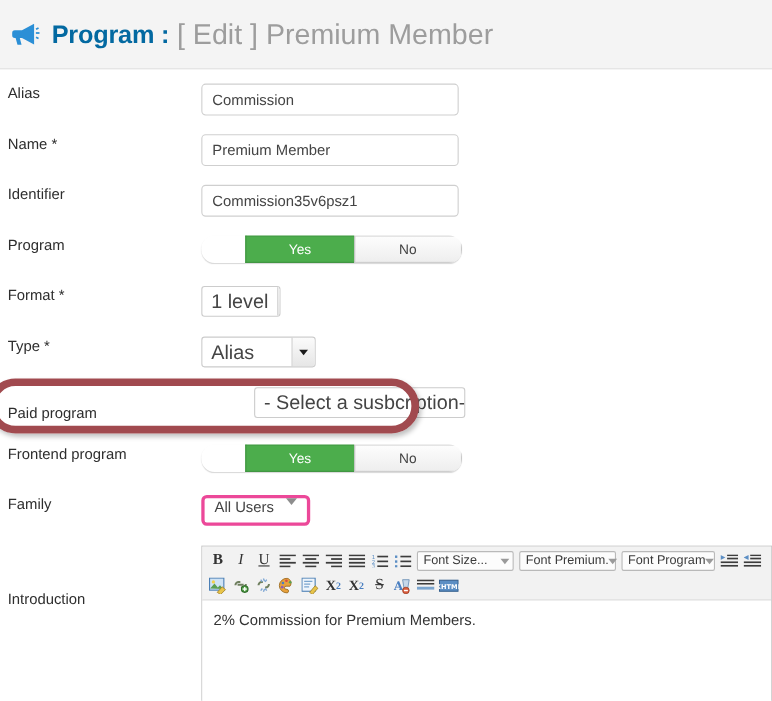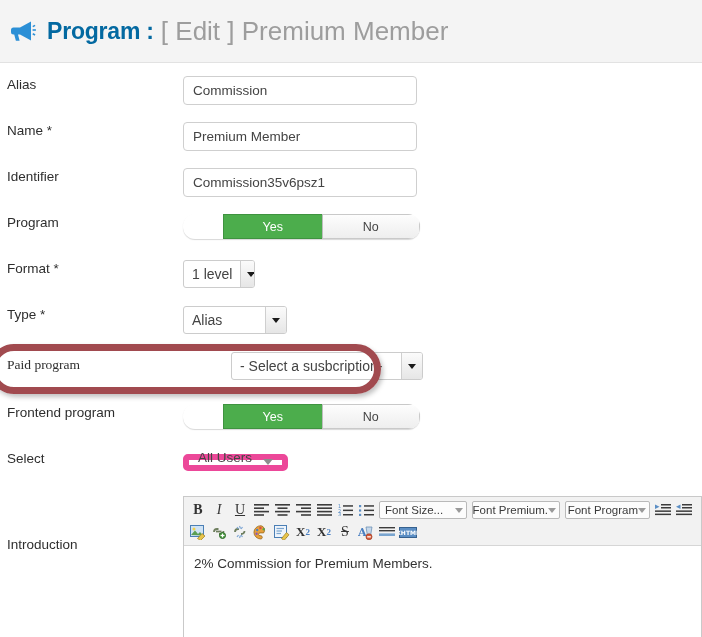--- a/index.html
+++ b/index.html
@@ -116,21 +116,21 @@
     border:1px solid #cccccc;
     border-radius:3px;
     background:#ffffff;
     box-sizing:border-box;
     align-items:stretch;
     overflow:hidden;
   }
   .sel .sel-val{
     display:flex;align-items:center;
     padding:0 8px;
-    font-size:14px;
+    font-size:18px;
     color:#444;
     white-space:nowrap;
     flex:1 1 auto;
   }
   .sel .sel-btn{
     width:20px;flex:0 0 20px;
     background:linear-gradient(#fbfbfb,#e6e6e6);
     border-left:1px solid #cfcfcf;
     display:flex;align-items:center;justify-content:center;
   }
@@ -139,24 +139,24 @@
     border-left:4px solid transparent;
     border-right:4px solid transparent;
     border-top:5px solid #1a1a1a;
   }
   .sel-level{width:72px;}
   .sel-type{width:104px;}
   .sel-paid{width:192px;margin-left:48px;}
 
   
   .sel2{
-    display:inline-flex;align-items:flex-end;
-    height:17px;
+    display:inline-flex;align-items:flex-start;
+    height:28px;
     padding:0 9px;
-    border:6px solid #ec4899;
+    border:3px solid #ec4899;
     border-radius:5px;
     background:#ffffff;
     font-size:13.5px;color:#444;
     box-sizing:border-box;
   }
   .sel2 .caret-gray{
     width:0;height:0;
     margin-left:11px;
     border-left:5px solid transparent;
     border-right:5px solid transparent;
@@ -217,21 +217,20 @@
     border:1px solid #b9b9b9;
     background:#fcfcfc;
     border-radius:2px;
     display:flex;align-items:center;
     padding:0 3px 0 5px;
     font-size:11.5px;color:#3a3a3a;
     margin:0 2px;
     white-space:nowrap;
     box-sizing:border-box;
     flex:0 0 auto;
-    justify-content:flex-end;
   }
   .dd-size{width:88px;}
   .dd-family{width:88px;}
   .dd-format{width:85px;}
   .tb-dd .caret-sm{
     margin-left:auto;
     width:0;height:0;
     border-left:4px solid transparent;
     border-right:4px solid transparent;
     border-top:5px solid #9a9a9a;
@@ -309,21 +308,21 @@
       <div class="sel sel-type">
         <span class="sel-val">Alias</span>
         <span class="sel-btn">
           <span class="caret-dark"></span>
         </span>
       </div>
     </div>
   </div>
 
   <div class="row" style="min-height:52px;">
-    <div class="row-label" style="padding-top:4px;font-family:Liberation Serif, serif;">Paid program</div>
+    <div class="row-label" style="padding-top:15px;">Paid program</div>
     <div class="row-field">
       <div class="sel sel-paid">
         <span class="sel-val">- Select a susbcription-</span>
         <span class="sel-btn">
           <span class="caret-dark"></span>
         </span>
       </div>
     </div>
   </div>
 
@@ -331,21 +330,21 @@
     <div class="row-label">Frontend program</div>
     <div class="row-field">
       <div class="toggle">
         <span class="tg-yes">Yes</span>
         <span class="tg-no">No</span>
       </div>
     </div>
   </div>
 
   <div class="row">
-    <div class="row-label">Select</div>
+    <div class="row-label">Family</div>
     <div class="row-field">
       <div class="sel2">
         <span>All Users</span>
         <span class="caret-gray"></span>
       </div>
     </div>
   </div>
 
   <div class="row">
     <div class="row-label" style="padding-top:4px;margin-top:36px;">Introduction</div>

